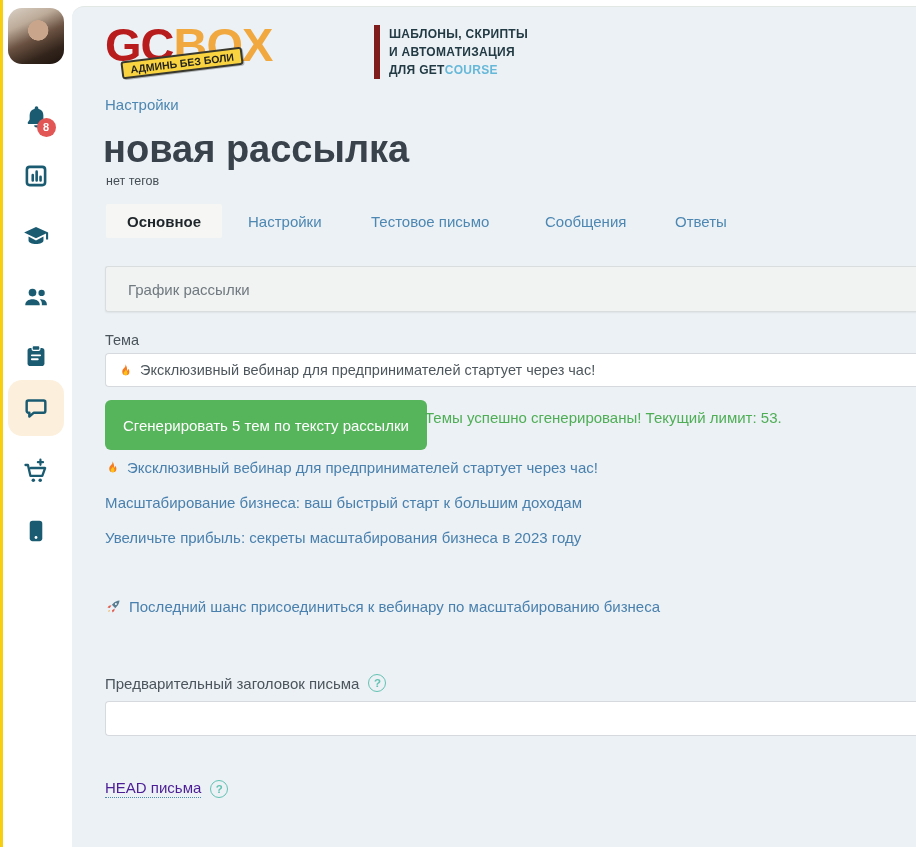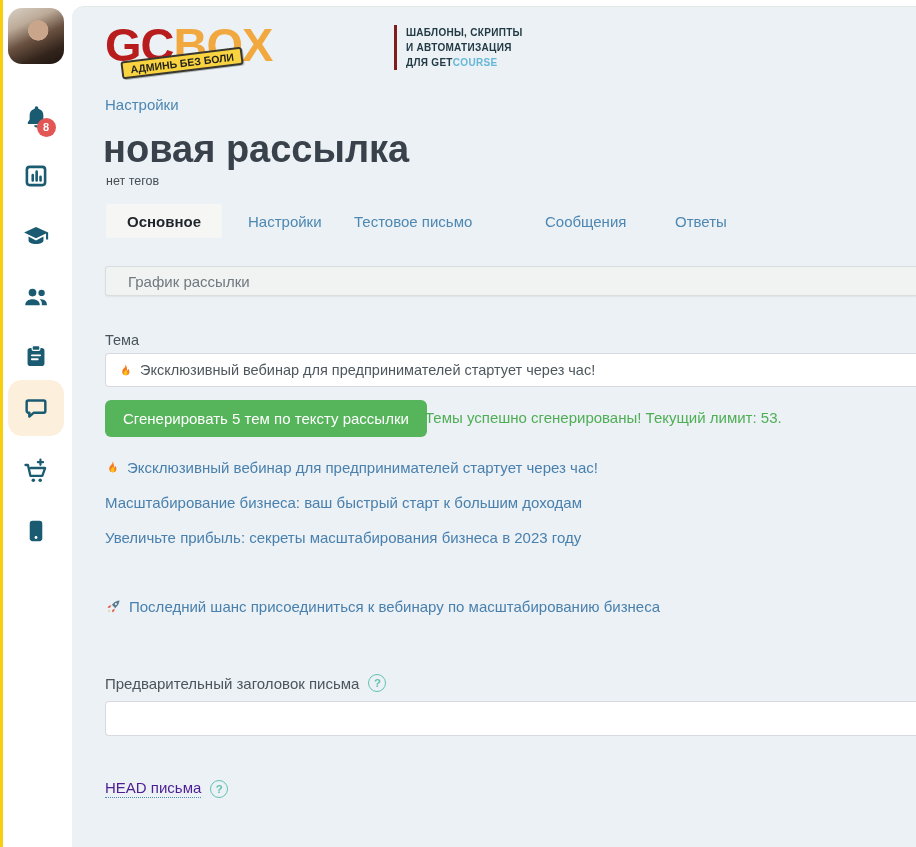--- a/index.html
+++ b/index.html
@@ -28,53 +28,53 @@
 
   
   .logo-block { position:absolute; left:105px; top:14px; width:300px; height:70px; }
   .logo-word { font-size:47px; font-weight:800; letter-spacing:-1px; line-height:1.3; }
   .logo-gc { color:#b91c1c; }
   .logo-box { color:#f1a83e; }
   .logo-badge { position:absolute; left:16px; top:40px; transform:rotate(-7deg);
                 background:#f9d440; border:2px solid #39382e; border-radius:3px;
                 padding:1px 7px; font-size:10.5px; font-weight:bold; color:#24231c;
                 white-space:nowrap; box-shadow:1px 1px 0 rgba(0,0,0,.25); }
-  .logo-tagline { position:absolute; left:289px; top:11px; border-left:3px solid #7f1d1d; padding-left:9px;
-                  font-size:10px; font-weight:bold; letter-spacing:.3px; line-height:1.5;
+  .logo-tagline { position:absolute; left:269px; top:11px; border-left:6px solid #7f1d1d; padding-left:9px;
+                  font-size:12px; font-weight:bold; letter-spacing:.3px; line-height:1.5;
                   color:#223a44; white-space:nowrap; }
   .tagline-course { color:#66b8d9;text-align:center; }
 
   
   .breadcrumb { position:absolute; left:105px; top:96px; font-size:15px; color:#4d87b2; cursor:pointer; }
   .page-title { position:absolute; left:103px; top:128px; font-size:38px; font-weight:bold; color:#39424b; }
   .tags-note  { position:absolute; left:106px; top:174px; font-size:12.5px; color:#454e54; }
 
   
   .tab { position:absolute; top:204px; height:34px; display:flex; align-items:center;
          font-size:15px; color:#4d87b2; cursor:pointer; white-space:nowrap; }
   .tab.active { background:#f6f7f4; color:#1f262b; font-weight:bold; padding:0 21px; border-radius:2px; }
-  .tab-1 { left:106px; } .tab-2 { left:248px; } .tab-3 { left:354px;text-align:center; } .tab-4 { left:545px; } .tab-5 { left:675px; }
-
-  
-  .schedule-panel { position:absolute; left:105px; top:266px; width:812px; height:30px;
+  .tab-1 { left:106px; } .tab-2 { left:248px; } .tab-3 { left:371px;text-align:center; } .tab-4 { left:545px; } .tab-5 { left:675px; }
+
+  
+  .schedule-panel { position:absolute; left:105px; top:266px; width:812px; height:46px;
                     background:#f1f2f2; border:1px solid #dadddd; border-right:none;
                     border-radius:3px 0 0 3px; display:flex; align-items:center; padding-left:22px;
                     font-size:15px; color:#6f797f; cursor:pointer;
                     box-shadow:0 1px 2px rgba(0,0,0,.06); }
 
   
   .field-label { position:absolute; font-size:14.5px; color:#4b555b; }
   .subject-label { left:105px; top:332px; }
   .subject-input { position:absolute; left:105px; top:353px; width:812px; height:34px;
                    background:#fff; border:1px solid #d6dade; border-right:none; border-radius:4px 0 0 4px;
                    display:flex; align-items:center; gap:7px; padding-left:12px;
                    font-size:14.5px; color:#4e575d; cursor:text; white-space:nowrap; overflow:hidden; }
 
   
-  .generate-btn { position:absolute; left:105px; top:400px; height:37px; padding:0 18px;
+  .generate-btn { position:absolute; left:105px; top:400px; height:50px; padding:0 18px;
                   background:#56b45b; border:none; border-radius:6px; color:#fff; font-size:15px;
                   font-family:inherit; display:flex; align-items:center; cursor:pointer; }
   .gen-status { position:absolute; left:425px; top:400px; height:35px; display:flex; align-items:center;
                 font-size:15px; color:#4fae55; }
 
   
   .suggestion { position:absolute; left:105px; display:flex; align-items:center; gap:7px;
                 font-size:15px; color:#4a80ad; cursor:pointer; white-space:nowrap; }
   .sug-1 { top:459px; } .sug-2 { top:494px; } .sug-3 { top:529px; } .sug-4 { top:564px; } .sug-5 { top:598px; }
 

